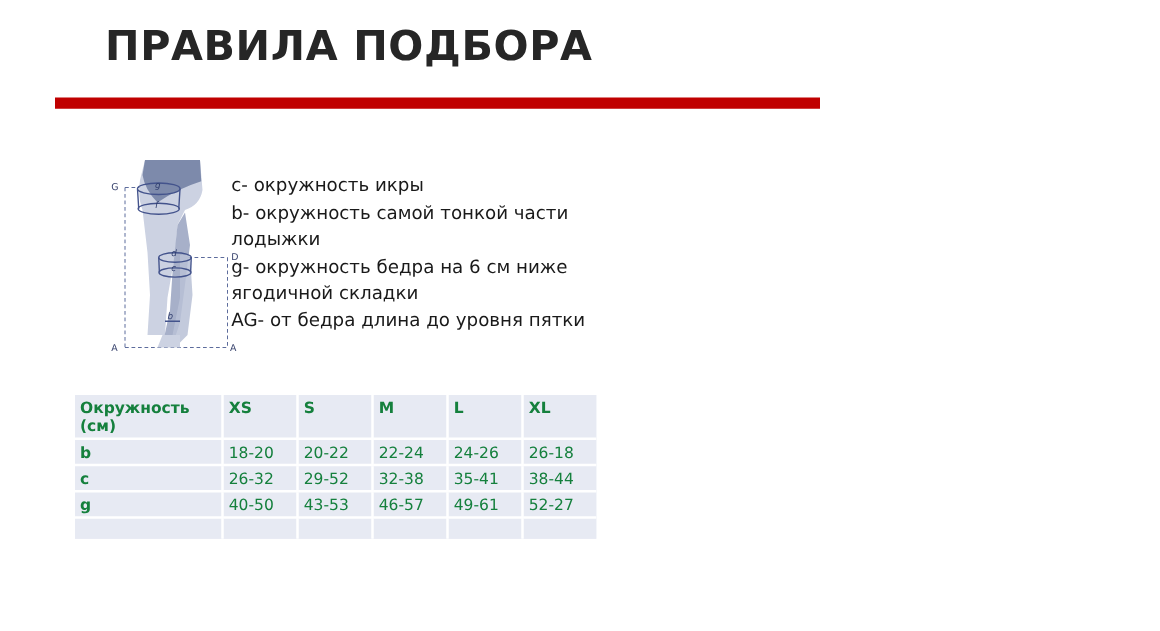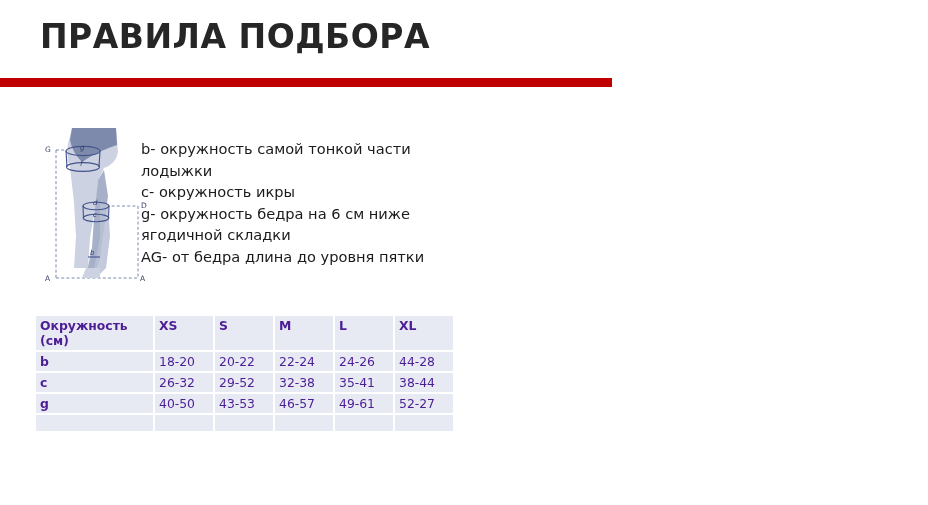--- a/index.html
+++ b/index.html
@@ -4,21 +4,21 @@
 <style>
   html,body{margin:0;padding:0;}
   body{
     width:928px;height:505px;
     background:#ffffff;
     font-family:"Liberation Sans", sans-serif;
     color:#1a1a1a;
     overflow:hidden;
     position:relative;
   }
-  .slide{position:relative;width:768px;height:505px;}
+  .slide{position:relative;width:768px;height:505px;margin-left:44px;}
 
   
   .title{
     position:absolute;
     left:40px;top:17px;
     font-family:"DejaVu Sans", sans-serif;
     font-size:33px;
     font-weight:bold;
     letter-spacing:0.5px;
     color:#262626;
@@ -67,27 +67,27 @@
     border:2.5px solid #c00000;
     background:#ffffff;
     box-shadow:2px 2px 0 0 #c00000;
     box-sizing:border-box;
   }
   .note-text{display:block;padding-left:26px;}
 
   
   .sizetable{
     position:absolute;
-    left:36px;top:316px;
+    left:16px;top:316px;
     width:385px;
     border-collapse:collapse;
     background:#e7eaf3;
     font-family:"DejaVu Sans", sans-serif;
     font-size:12.4px;
-    color:#4c1d95;
+    color:#15803d;
     table-layout:fixed;
   }
   .sizetable td{
     background:#e7eaf3;
     border-right:2px solid #ffffff;
     border-bottom:2px solid #ffffff;
     padding:2px 0 2px 4px;
     vertical-align:top;
     line-height:15px;
     height:14px;
@@ -153,22 +153,22 @@
       <g font-family="DejaVu Sans, sans-serif" font-size="7.5" fill="#35406b">
         <text x="3" y="34">G</text>
         <text x="99" y="90">D</text>
         <text x="3" y="163">A</text>
         <text x="98" y="163">A</text>
       </g>
     </svg>
   </div>
 
   <div class="legend">
+    <div>c- окружность икры</div>
     <div>b- окружность самой тонкой части лодыжки</div>
-    <div>c- окружность икры</div>
     <div>g- окружность бедра на 6 см ниже ягодичной складки</div>
     <div>AG- от бедра длина до уровня пятки</div>
   </div>
 
 
   <table class="sizetable">
     <tbody>
       <tr>
         <td class="c0 hd">Окружность (см)</td>
         <td class="cx hd">XS</td>
@@ -176,21 +176,21 @@
         <td class="cx hd">M</td>
         <td class="cx hd">L</td>
         <td class="cx hd">XL</td>
       </tr>
       <tr>
         <td class="c0 rowlabel">b</td>
         <td class="cx">18-20</td>
         <td class="cx">20-22</td>
         <td class="cx">22-24</td>
         <td class="cx">24-26</td>
-        <td class="cx">44-28</td>
+        <td class="cx">26-18</td>
       </tr>
       <tr>
         <td class="c0 rowlabel">c</td>
         <td class="cx">26-32</td>
         <td class="cx">29-52</td>
         <td class="cx">32-38</td>
         <td class="cx">35-41</td>
         <td class="cx">38-44</td>
       </tr>
       <tr>

